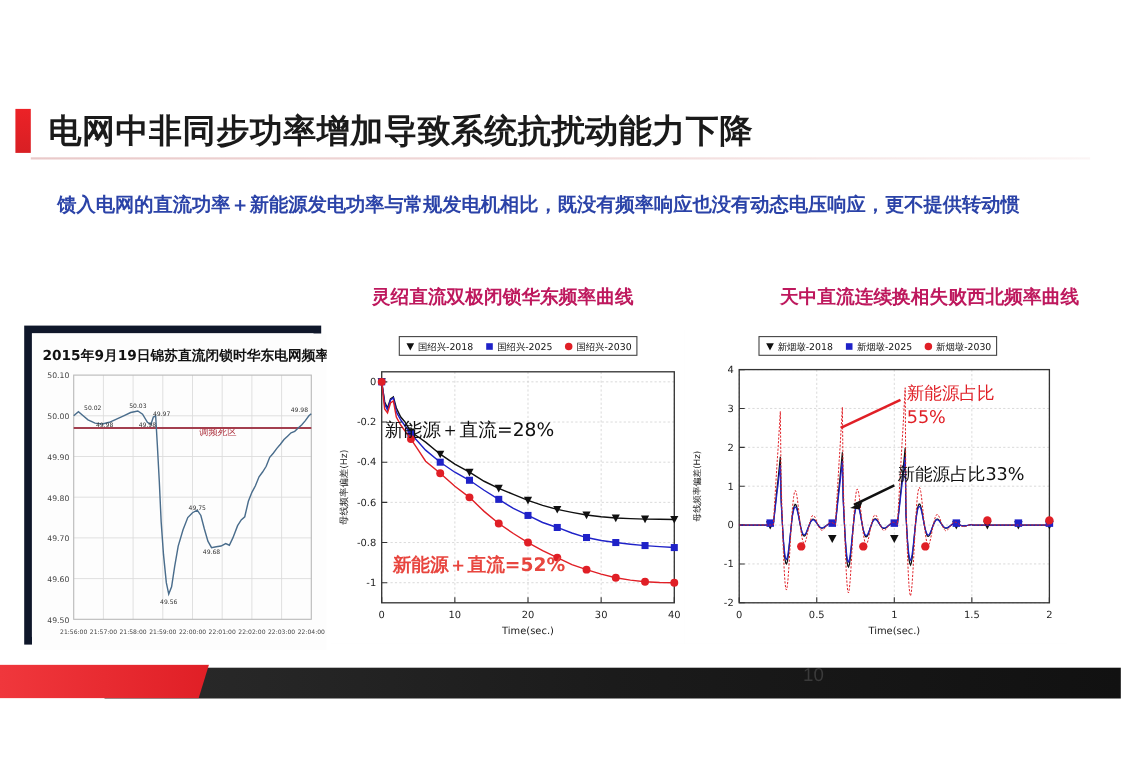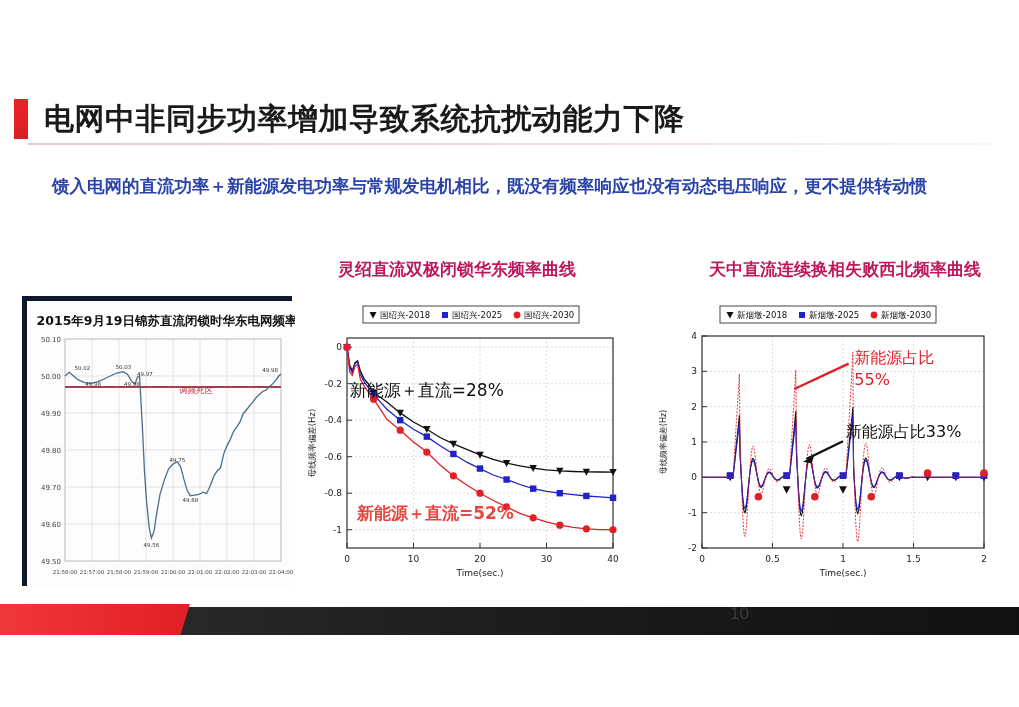--- a/index.html
+++ b/index.html
@@ -46,23 +46,23 @@
   .cap {
     position: absolute; top: 258px;
     font-family: "DejaVu Sans", "Liberation Sans", sans-serif;
     font-size: 17px; font-weight: 600; color: #be185d; white-space: nowrap;
   }
   .cap.mid  { left: 338px; }
   .cap.right{ left: 697px; margin-left: 12px; }
 
   
   .fig { position: absolute; background: #fdfdfd; }
-  .fig-left  { left: 22px;  top: 296px; width: 270px; height: 290px; border: 5px solid #0f172a; }
+  .fig-left  { left: 22px;  top: 296px; width: 270px; height: 290px; border: 7px solid #0f172a; }
   .fig-mid   { left: 301px; top: 300px; width: 330px; height: 285px; }
-  .fig-right { left: 652px; top: 300px; width: 348px; height: 285px; }
+  .fig-right { left: 622px; top: 300px; width: 348px; height: 285px; }
 
   svg { display: block; }
 
   
   .bottom-black {
     position: absolute; left: 95px; top: 607px; width: 924px; height: 28px;
     background: linear-gradient(90deg,#2b2b2b,#1b1b1b 50%,#111);
   }
   .bottom-red {
     position: absolute; left: 0px; top: 604px; width: 190px; height: 31px;

